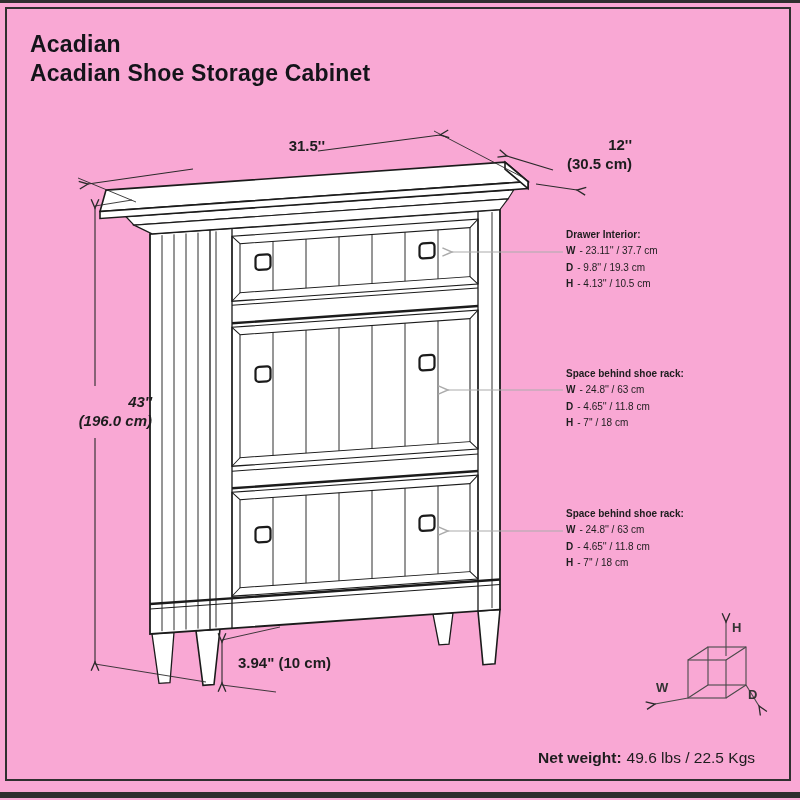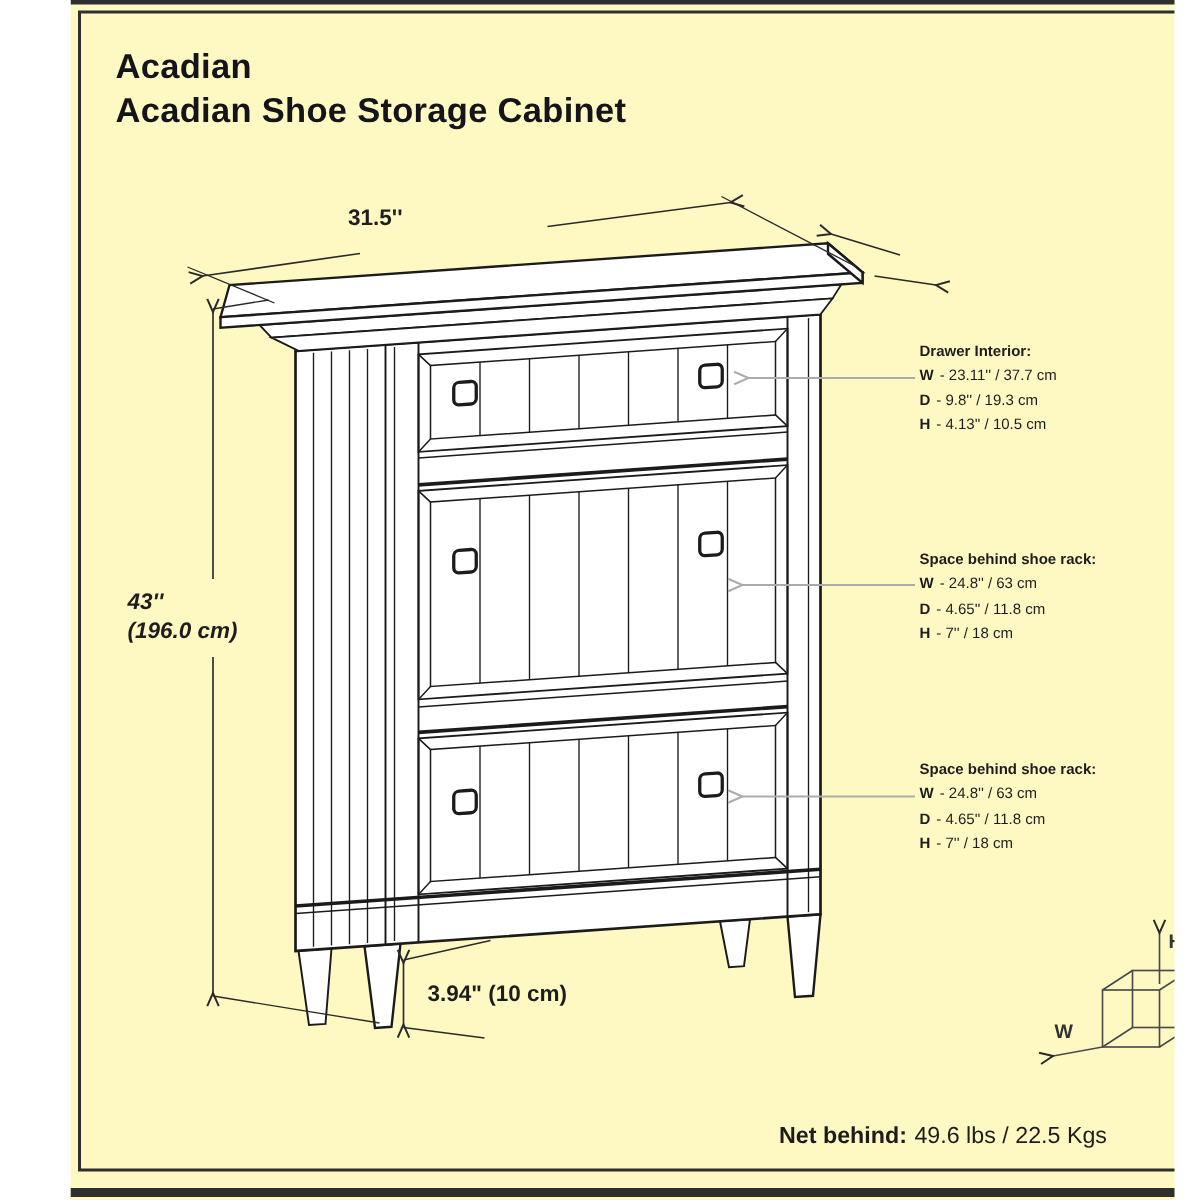--- a/index.html
+++ b/index.html
@@ -1,26 +1,26 @@
 <!DOCTYPE html>
 <html><head>
 <meta charset="utf-8">
 <style>
   html,body{margin:0;padding:0;background:#fff;}
-  .canvas{position:relative;width:736px;height:800px;background:#fef9c3;overflow:hidden;
-          font-family:"Liberation Sans", sans-serif;color:#1d1d1e;margin-left:47px;}
+  .canvas{position:relative;width:800px;height:800px;background:#f9a8d4;overflow:hidden;
+          font-family:"Liberation Sans", sans-serif;color:#1d1d1e;}
   .abs{position:absolute;}
   
   .top-bar{left:0;top:0;width:800px;height:3px;background:#2f2f2f;}
   .bottom-bar{left:0;top:792px;width:800px;height:6px;background:#2f2f2f;}
   .frame{left:5px;top:7px;width:782px;height:770px;border:2px solid #2f2f2f;}
   
   .title{left:30px;top:30px;font-size:23px;font-weight:bold;line-height:28.5px;color:#14141a;letter-spacing:.2px;}
   
-  .dim{font-size:15px;font-weight:bold;line-height:19px;text-align:left;color:#1d1d1e;}
+  .dim{font-size:15px;font-weight:bold;line-height:19px;text-align:right;color:#1d1d1e;}
   .dim-width{left:185px;top:136px;width:140px;}
   .dim-depth{left:512px;top:135px;width:120px;}
   .dim-height{left:38px;top:392px;width:114px;font-style:italic;}
   .dim-leg{left:238px;top:653px;width:150px;text-align:left;}
   
   .callout{left:566px;width:205px;font-size:10px;line-height:16.3px;}
   .callout .t{font-weight:bold;}
   .callout .lbl{font-weight:bold;}
   .callout .val{margin-left:4px;}
   .co-1{top:227px;} .co-2{top:366px;} .co-3{top:506px;}
@@ -147,20 +147,24 @@
   <div class="abs bottom-bar"></div>
 
   <div class="abs title">
     <div>Acadian</div>
     <div>Acadian Shoe Storage Cabinet</div>
   </div>
 
   <div class="abs dim dim-width">
     <div>31.5''</div>
   </div>
+  <div class="abs dim dim-depth">
+    <div>12''</div>
+    <div>(30.5 cm)</div>
+  </div>
   <div class="abs dim dim-height">
     <div>43''</div>
     <div>(196.0 cm)</div>
   </div>
   <div class="abs dim dim-leg">
     <div>3.94" (10 cm)</div>
   </div>
 
   <div class="abs callout co-1">
     <div class="t">Drawer Interior:</div>
@@ -181,16 +185,16 @@
     <div><span class="lbl">W</span><span class="val">- 24.8'' / 63 cm</span></div>
     <div><span class="lbl">D</span><span class="val">- 4.65'' / 11.8 cm</span></div>
     <div><span class="lbl">H</span><span class="val">- 7'' / 18 cm</span></div>
   </div>
 
   <div class="abs axis-lbl axis-w">W</div>
   <div class="abs axis-lbl axis-h">H</div>
   <div class="abs axis-lbl axis-d">D</div>
 
   <div class="abs net-weight">
-    <span class="label">Net behind:</span><span class="value">49.6 lbs / 22.5 Kgs</span>
+    <span class="label">Net weight:</span><span class="value">49.6 lbs / 22.5 Kgs</span>
   </div>
 
 </div>
 
 </body></html>

